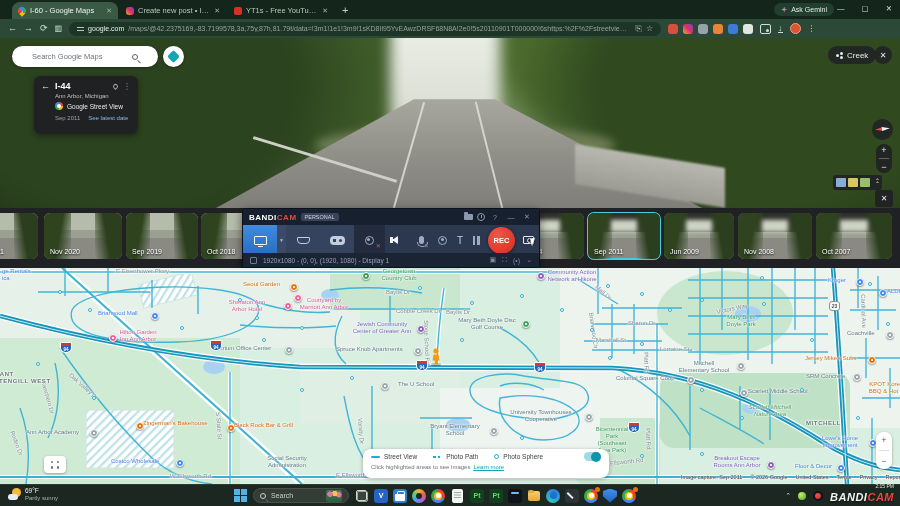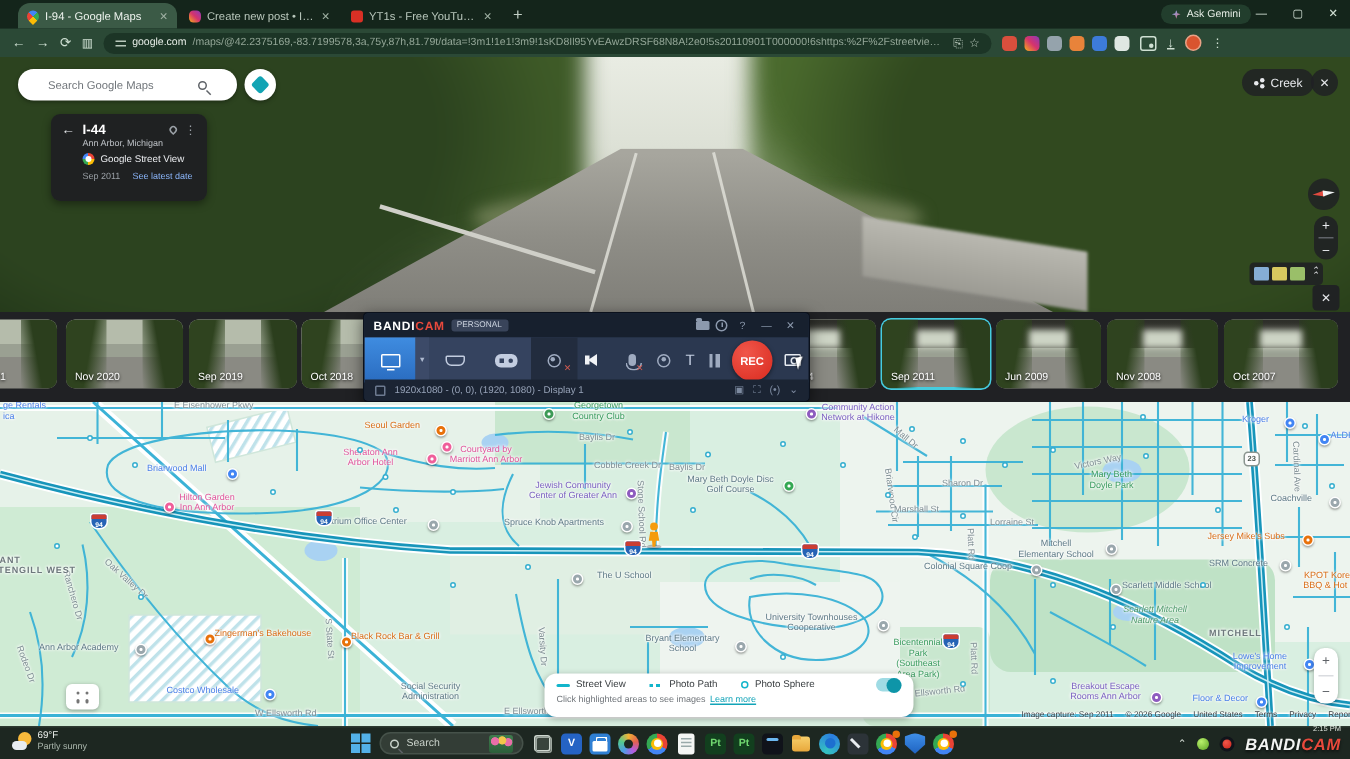--- a/index.html
+++ b/index.html
@@ -242,21 +242,21 @@
 </style>
 </head>
 <body>
 
 <div id="wrap">
 
   <div id="tabstrip">
     <div id="tabs" style="display:flex;gap:2px;">
         <div class="tab active">
           <div class="fav maps"></div>
-          <div class="ttl">I-94 - Google Maps</div>
+          <div class="ttl">I-60 - Google Maps</div>
           <div class="tclose">✕</div>
         </div>
         <div class="tab">
           <div class="fav instagram"></div>
           <div class="ttl">Create new post • Instagram</div>
           <div class="tclose">✕</div>
         </div>
         <div class="tab">
           <div class="fav yt1s"></div>
           <div class="ttl">YT1s - Free YouTube Video Dow</div>

